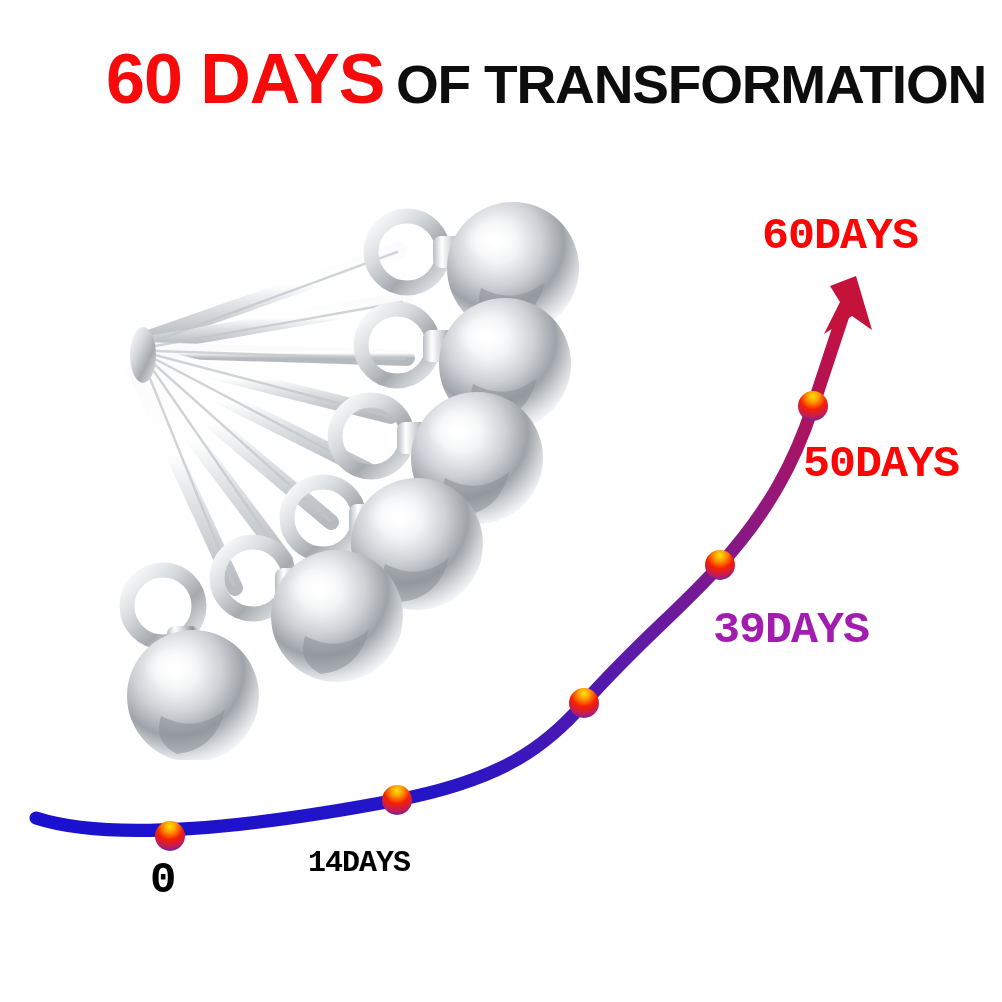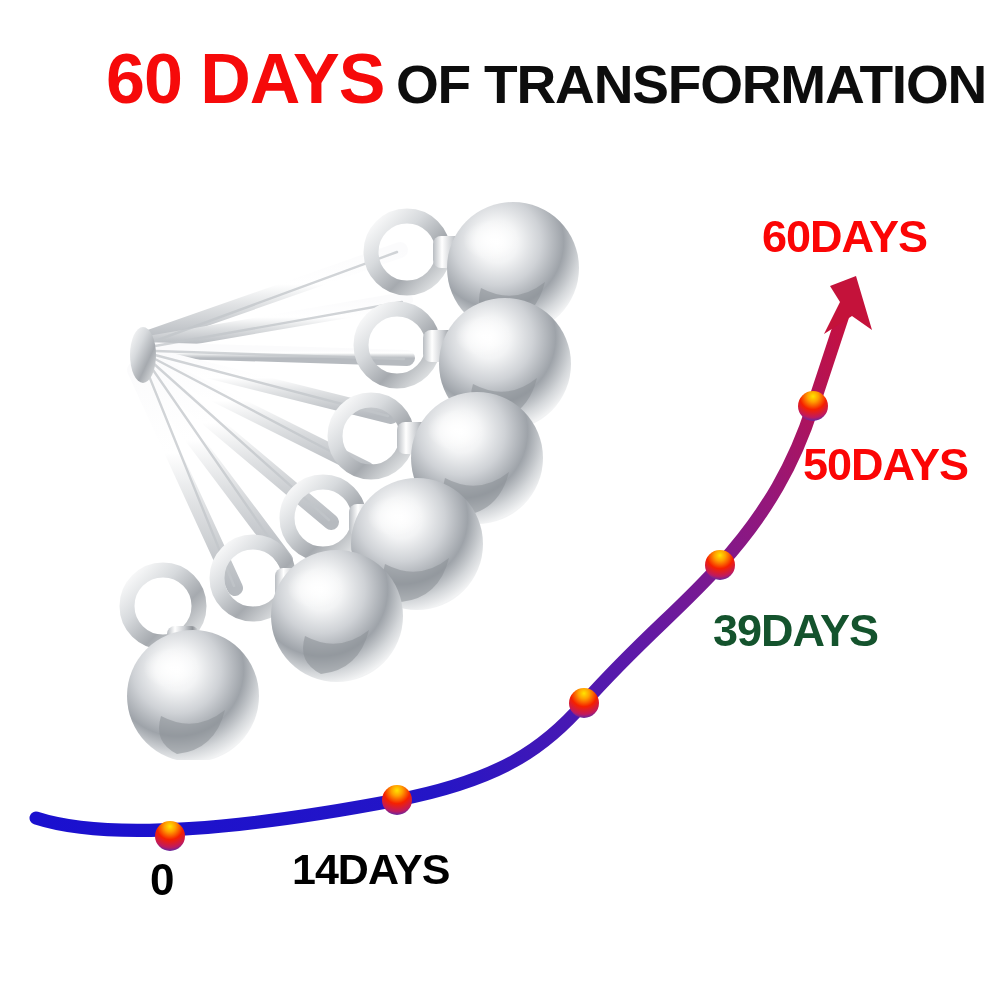--- a/index.html
+++ b/index.html
@@ -63,43 +63,43 @@
     left: 0;
     top: 0;
     width: 1002px;
     height: 1002px;
     pointer-events: none;
   }
 
   
   .pt-label {
     position: absolute;
-    font-family: Liberation Sans, sans-serif;
+    font-family: Liberation Mono, monospace;
     font-weight: bold;
     white-space: nowrap;
     line-height: 1;
     text-align: center;
   }
   .lbl-0 {
     left: 150px; top: 858px;
     font-size: 44px; color: #000000;
   }
   .lbl-14 {
-    left: 292px; top: 848px;
-    font-size: 43px; color: #000000;
+    left: 308px; top: 848px;
+    font-size: 30px; color: #000000;
     letter-spacing: -1px;
   }
   .lbl-26 {
     left: 553px; top: 758px;
     font-size: 45px; color: #000000;
     letter-spacing: -1px;
   }
   .lbl-39 {
     left: 713px; top: 608px;
-    font-size: 45px; color: #14532d;
+    font-size: 45px; color: #a21caf;
     letter-spacing: -1px;
   }
   .lbl-50 {
     left: 803px; top: 442px;
     font-size: 45px; color: #fb0505;
     letter-spacing: -1px;
   }
   .lbl-60 {
     left: 762px; top: 214px;
     font-size: 45px; color: #fb0505;

